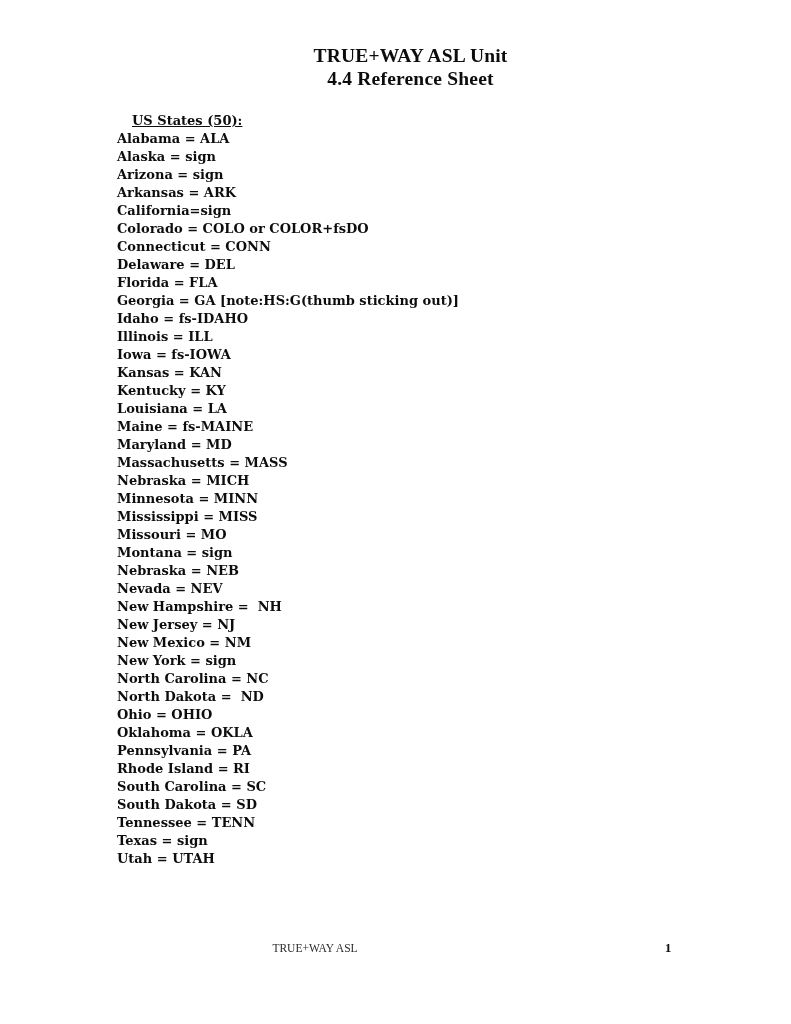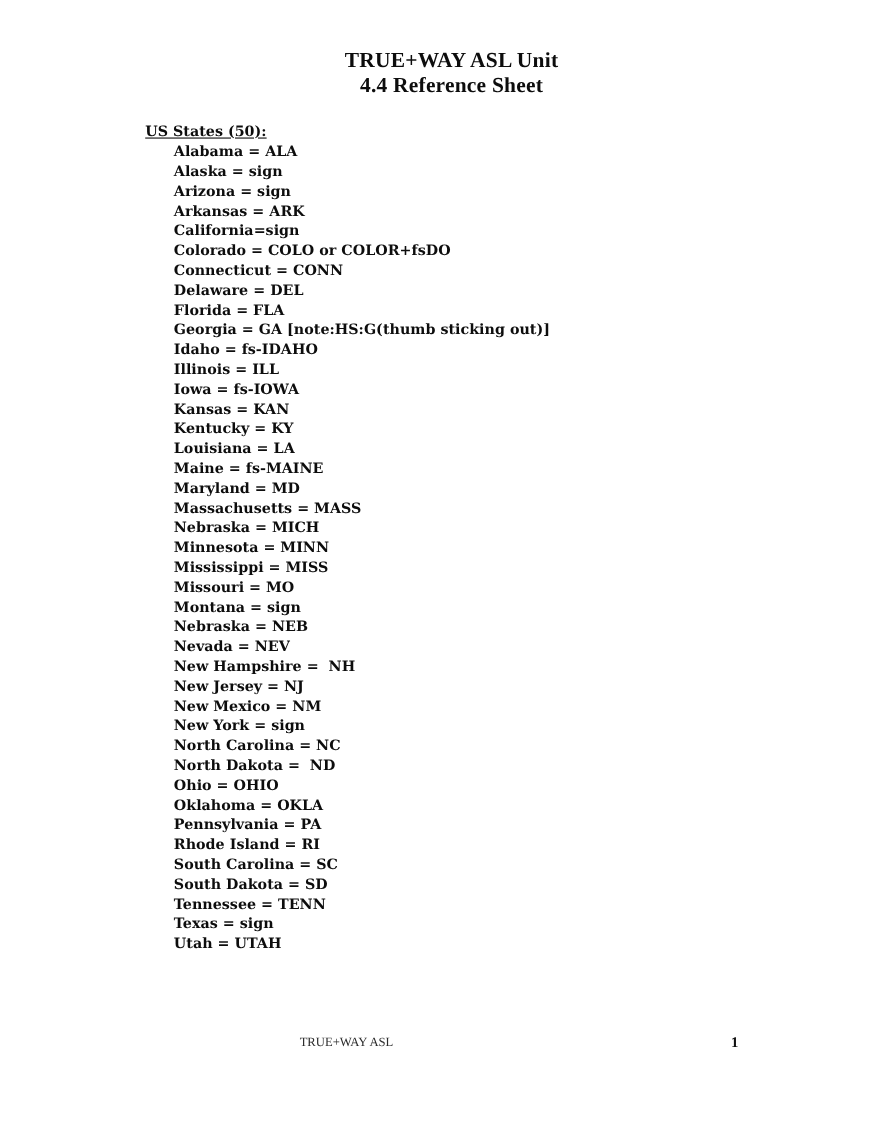--- a/index.html
+++ b/index.html
@@ -58,21 +58,20 @@
     color: #0d0d0d;
     margin-left: 15px;
   }
   .state-line {
     font-family: "DejaVu Serif", "Liberation Serif", serif;
     font-weight: bold;
     font-size: 13px;
     line-height: 18px;
     white-space: pre;
     color: #0d0d0d;
-    margin-left: 41px;
   }
   .state-line .alt {
     font-weight: normal;
     font-family: "Liberation Serif", "DejaVu Serif", serif;
     font-size: 13.5px;
     color: #1a1a1a;
   }
 
   
   .footer {

